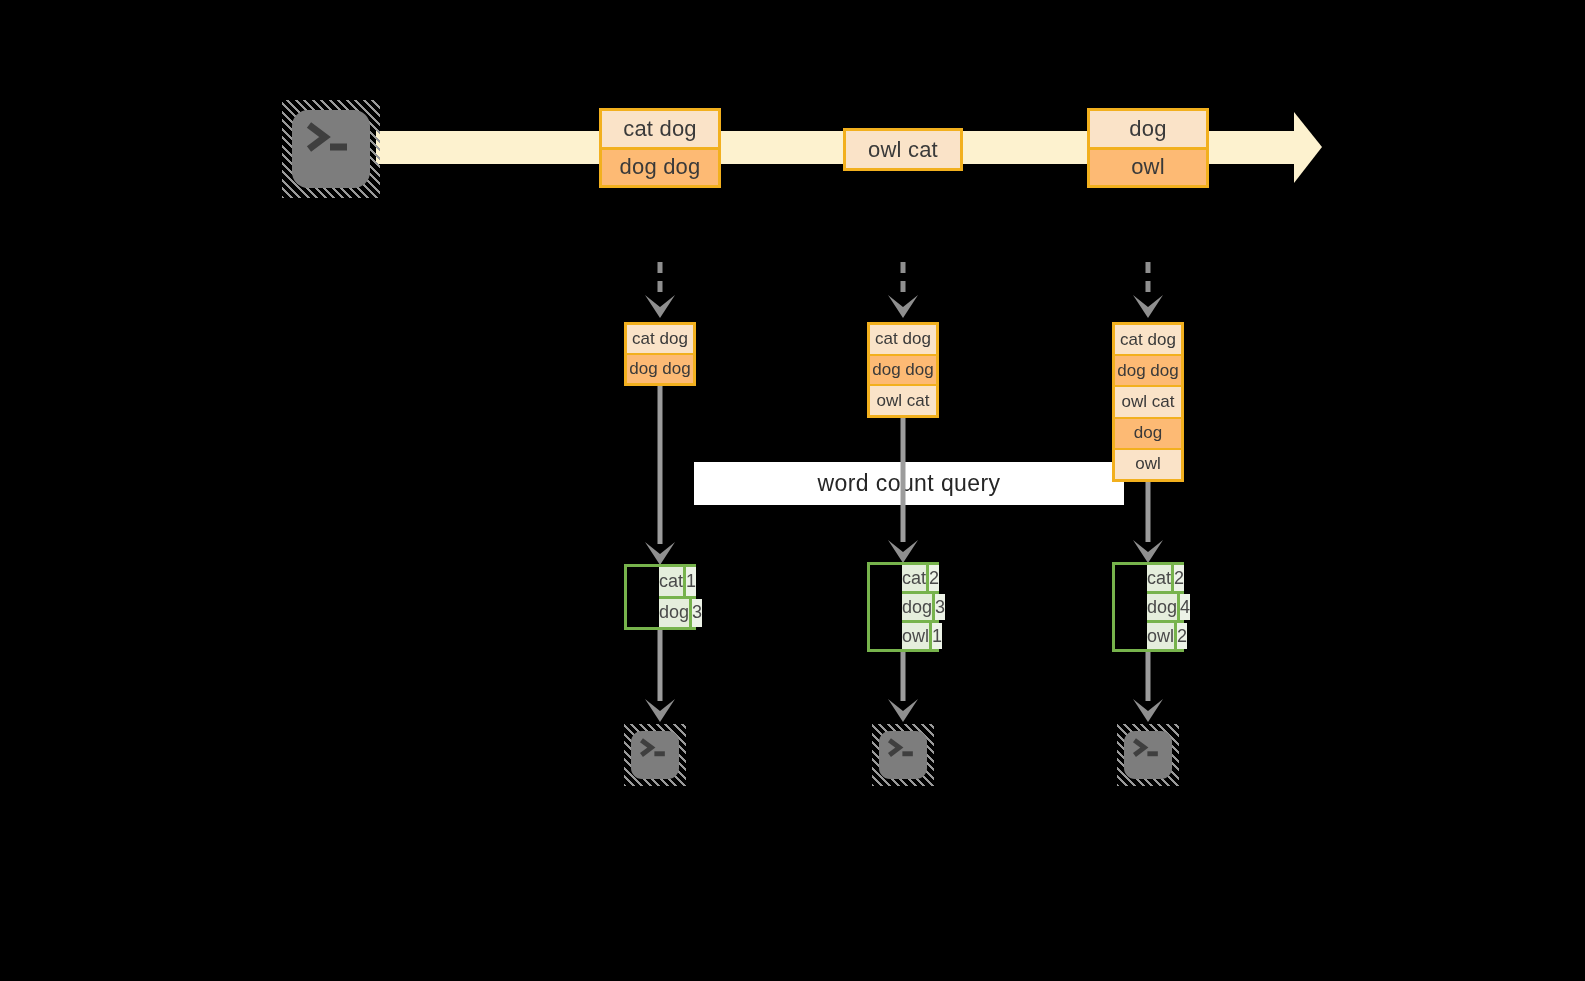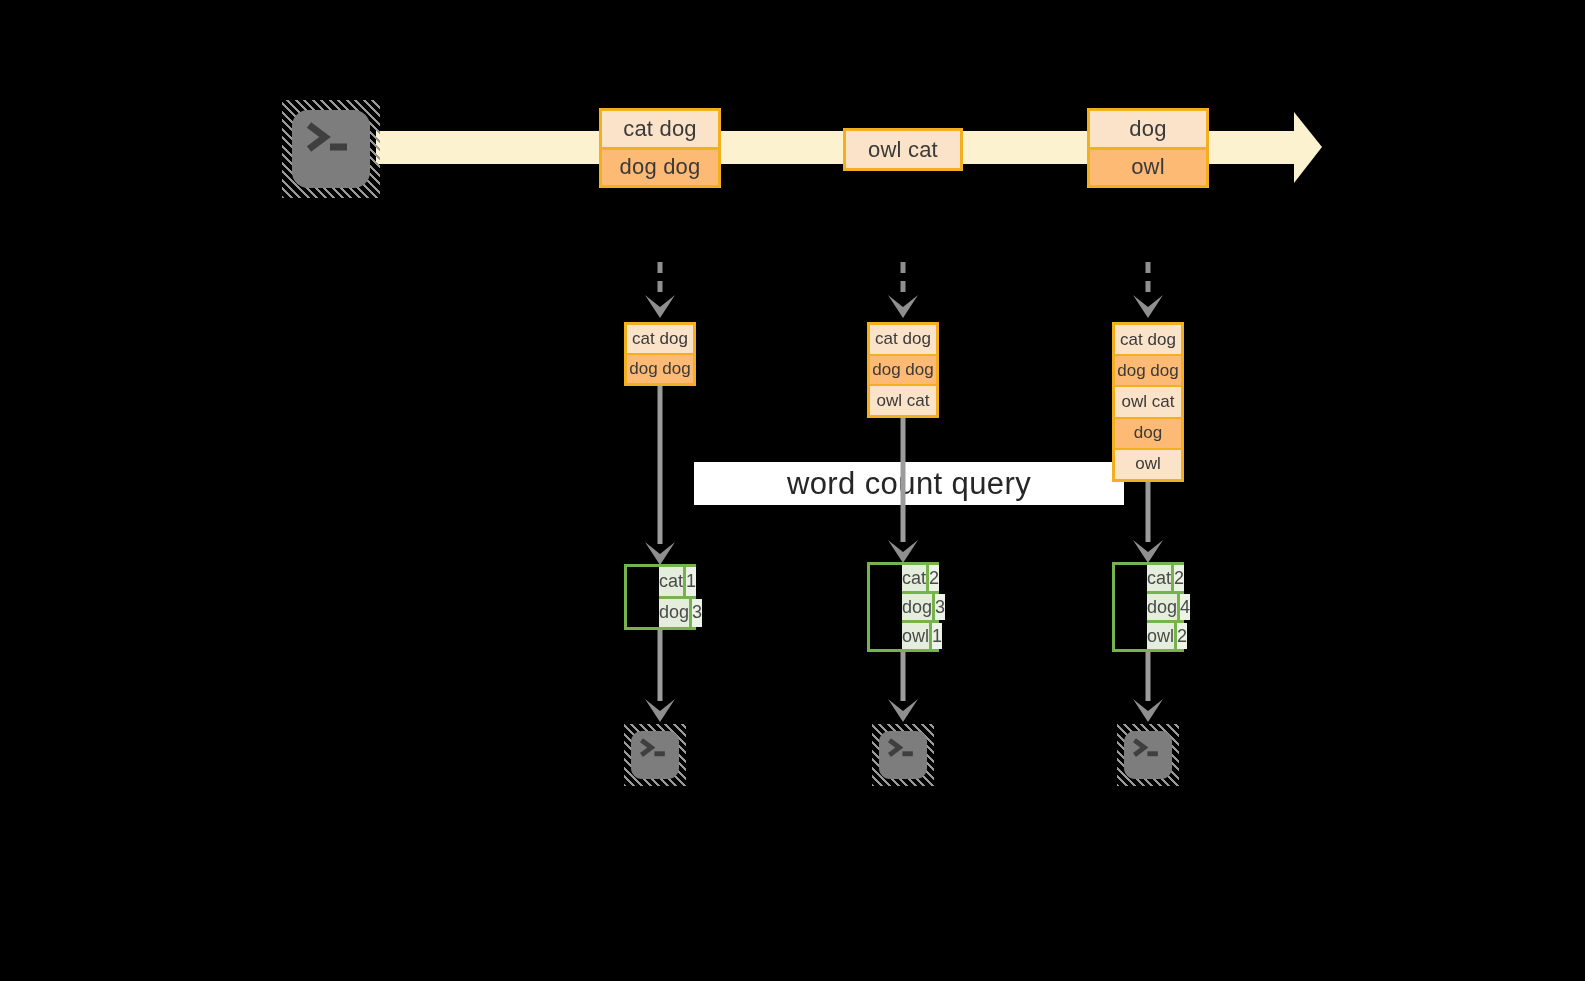--- a/index.html
+++ b/index.html
@@ -102,21 +102,21 @@
     position: absolute;
     z-index: 2;
     left: 694px;
     top: 462px;
     width: 430px;
     height: 43px;
     background: #FFFFFF;
     display: flex;
     align-items: center;
     justify-content: center;
-    font-size: 31px;
+    font-size: 23px;
     color: #262626;
     letter-spacing: 0.4px;
   }
 
   
   .term-icon {
     position: absolute;
     z-index: 4;
     background: repeating-linear-gradient(45deg, #9A9A9A 0 2px, transparent 2px 6px);
   }

